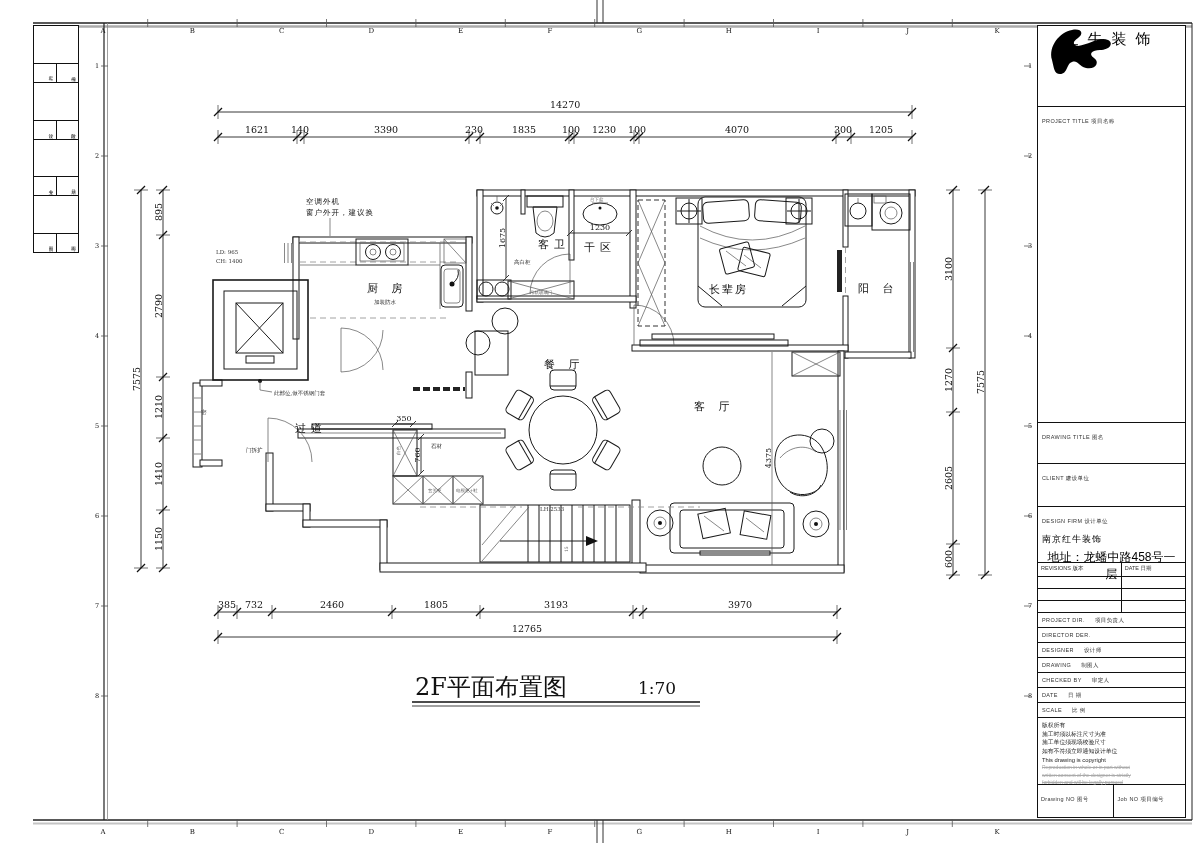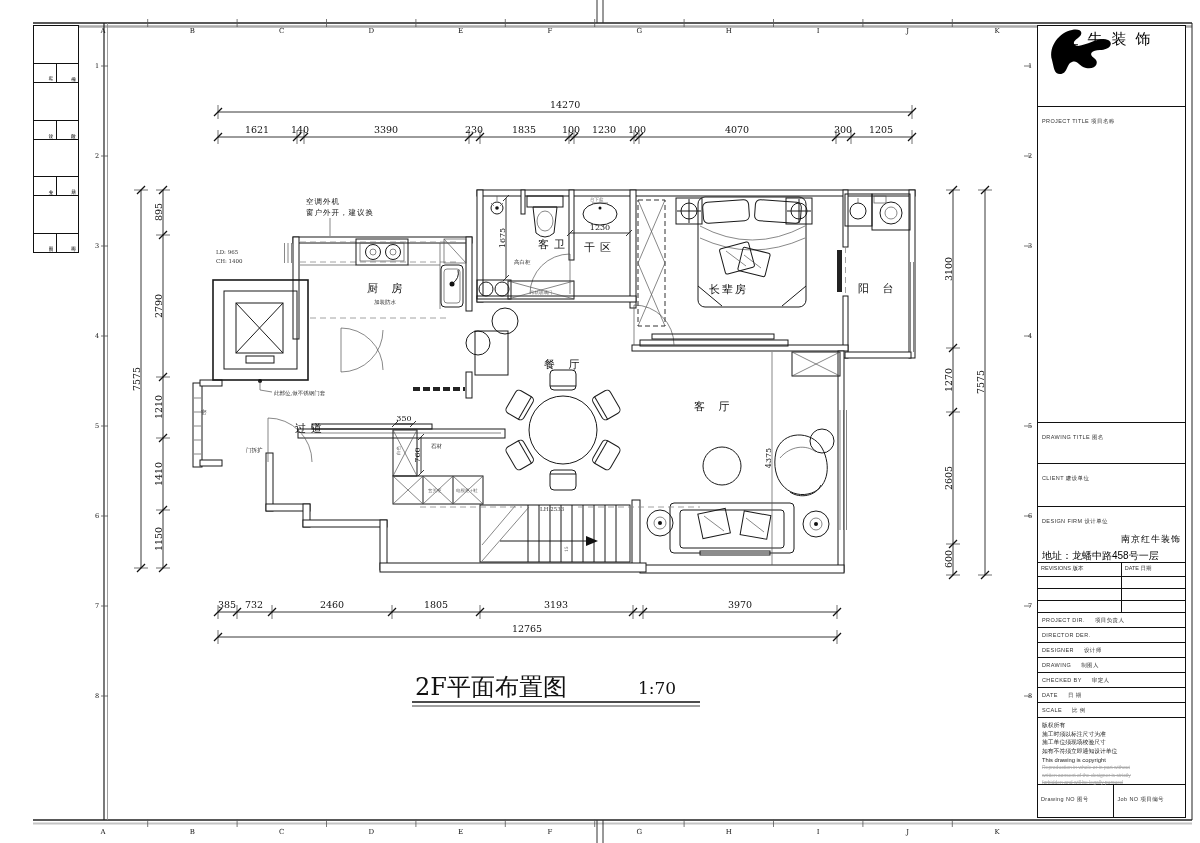--- a/index.html
+++ b/index.html
@@ -27,22 +27,22 @@
       border:1.5px solid #111;box-sizing:border-box;display:flex;flex-direction:column;
       background:#fff;font-family:"Liberation Sans","DejaVu Sans",sans-serif;}
   .tb .lbl{font-size:5.5px;color:#333;letter-spacing:.4px;}
   .tb-sec{border-bottom:1.5px solid #111;box-sizing:border-box;padding:2px 4px;position:relative;}
   .tb-logo{height:81px;border-bottom:1.5px solid #111;box-sizing:border-box;text-align:center;padding-top:3px;}
   .brand{font-size:15px;letter-spacing:9px;color:#000;font-family:"DejaVu Serif",serif;margin-top:1px;white-space:nowrap;}
   .sec-project{height:316px;}
   .sec-drawing{height:41px;}
   .sec-client{height:43px;}
   .sec-firm{height:56px;}
-  .firm1{font-size:9px;text-align:right;margin-top:6px;letter-spacing:1px;}
-  .firm2{font-size:10px;margin-top:3px;}
+  .firm1{font-size:9px;text-align:left;margin-top:6px;letter-spacing:1px;}
+  .firm2{font-size:12px;text-align:center;margin-top:3px;}
   .tb-rev{height:50px;border-bottom:1.5px solid #111;box-sizing:border-box;display:flex;flex-direction:column;}
   .rev-head{display:flex;border-bottom:1px solid #111;height:14px;box-sizing:border-box;}
   .rev-head span{font-size:5.5px;color:#333;padding:2px 3px;}
   .rev-c1{width:57%;border-right:1px solid #111;box-sizing:border-box;}
   .rev-c2{flex:1;}
   .rev-row{flex:1;display:flex;border-bottom:1px solid #111;}
   .rev-row:last-child{border-bottom:none;}
   .tb-row{height:15px;border-bottom:1.5px solid #111;box-sizing:border-box;display:flex;
           align-items:center;padding:0 4px;gap:10px;}
   .tb-notes{height:67px;border-bottom:1.5px solid #111;box-sizing:border-box;padding:3px 4px;}

